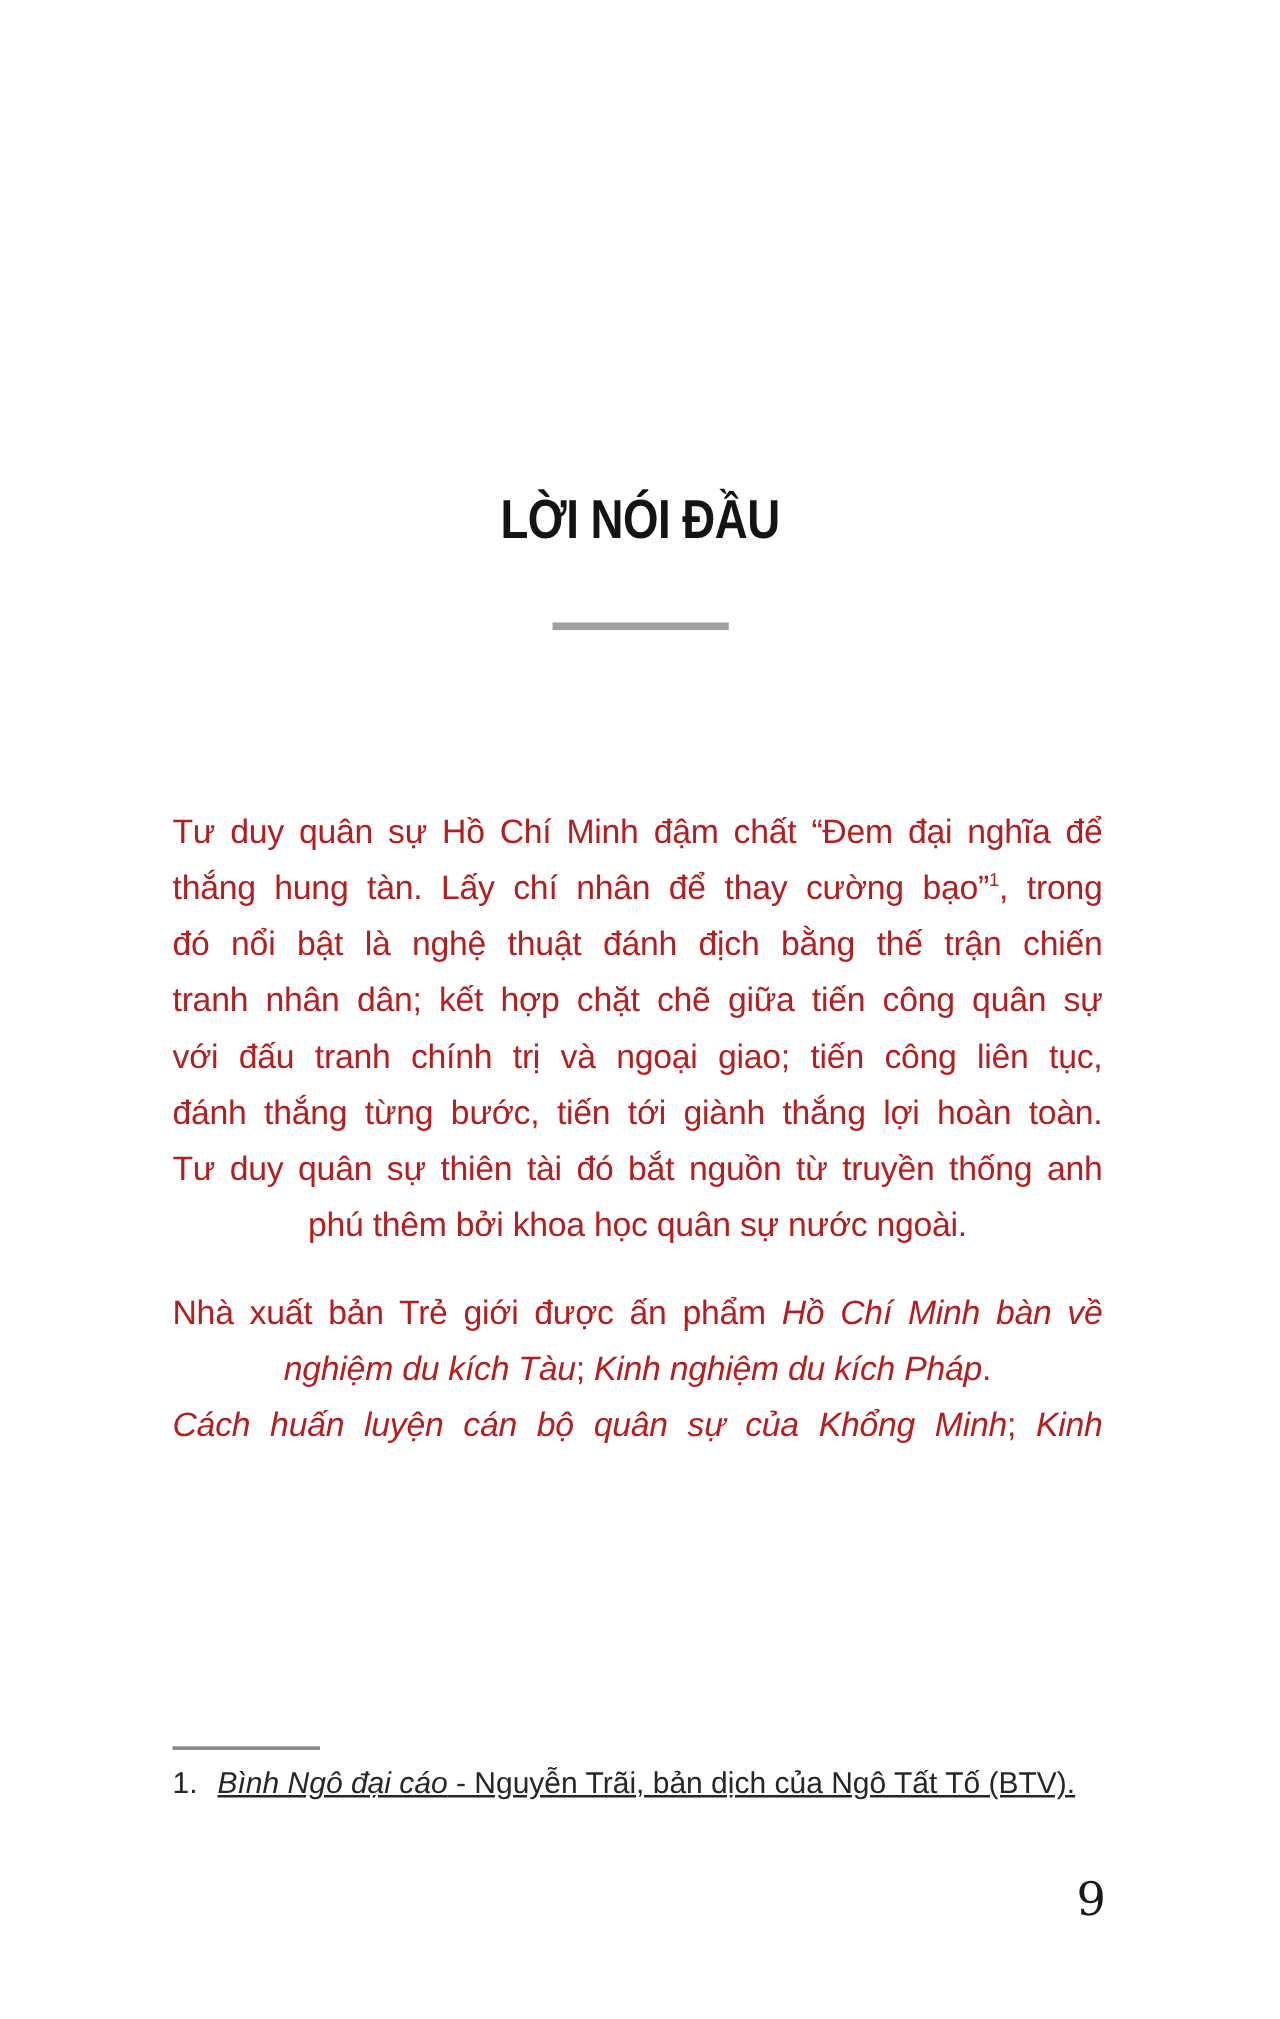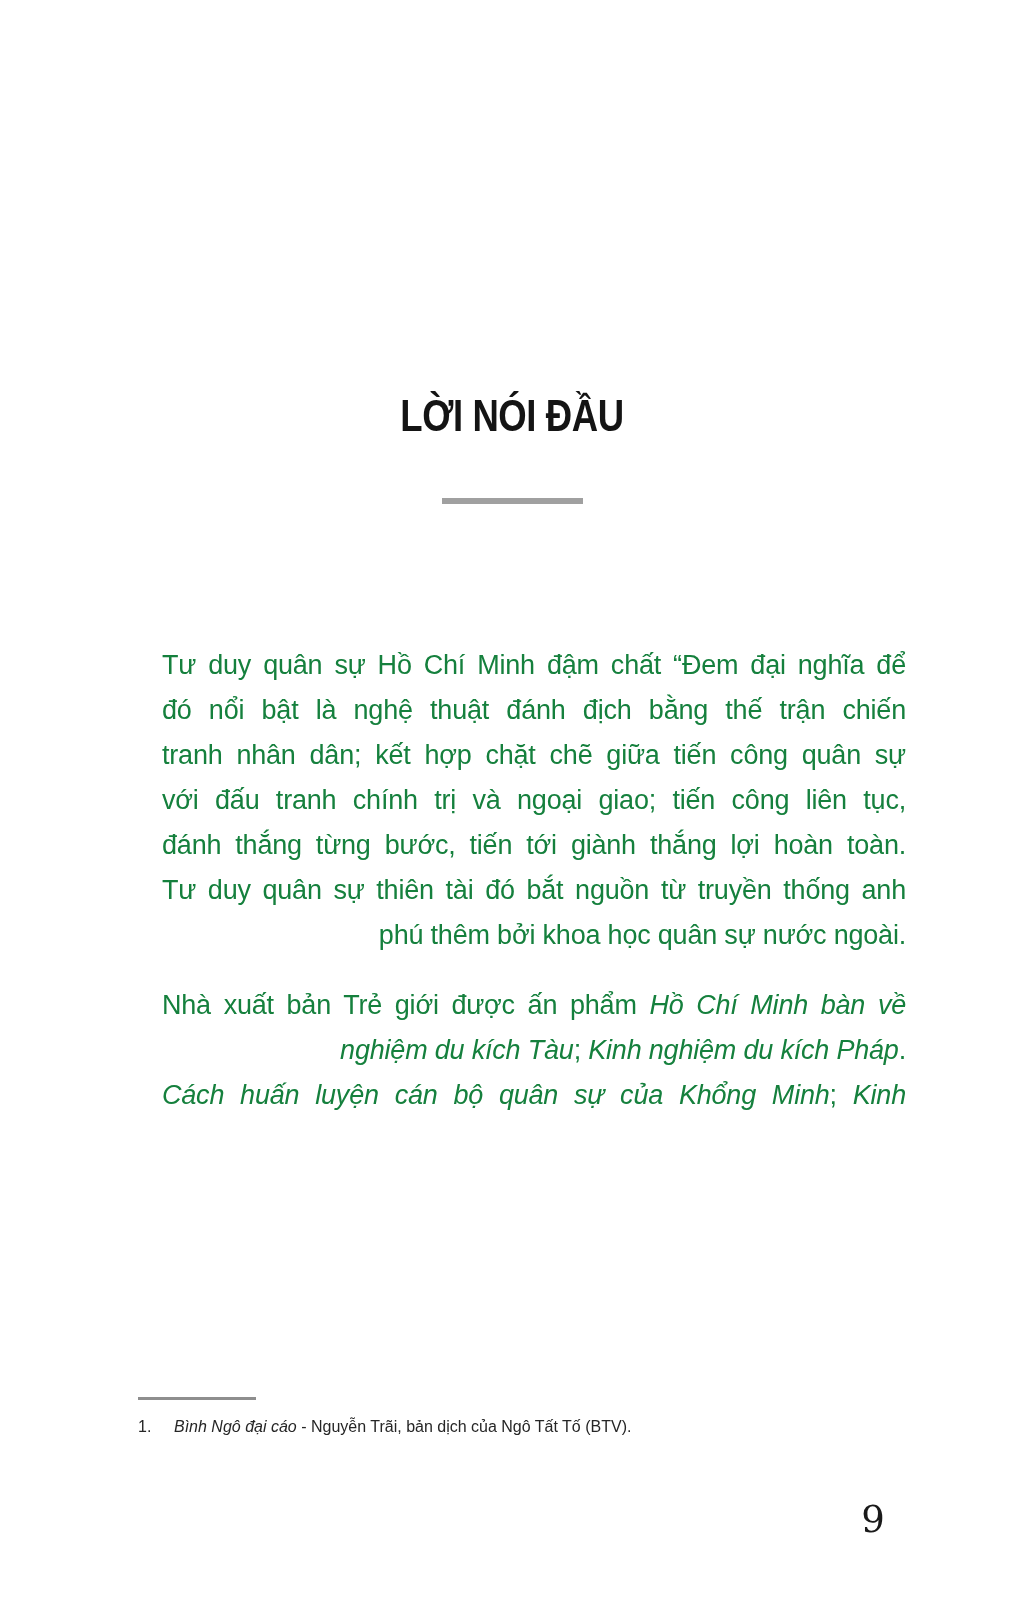--- a/index.html
+++ b/index.html
@@ -35,60 +35,60 @@
     background: #a0a0a0;
   }
   .body-text {
     position: absolute;
     left: 138px;
     top: 643px;
     width: 744px;
     font-size: 27px;
     line-height: 45px;
     letter-spacing: -0.2px;
-    color: #15803d;
-    margin-left: 24px;
+    color: #b91c1c;
   }
   .para + .para { margin-top: 25px; }
   .line {
     height: 45px;
     overflow: hidden;
     text-align: justify;
   }
   .line::after {
     content: "";
     display: inline-block;
     width: 100%;
     height: 0;
     vertical-align: top;
   }
-  .line.last { text-align: right; }
+  .line.last { text-align: center; }
   .line.last::after { content: none; }
   .italic { font-style: italic; }
   .line sup {
     font-size: 0.55em;
     line-height: 0;
     vertical-align: super;
   }
   .footnote-divider {
     position: absolute;
     left: 138px;
     top: 1397px;
     width: 118px;
     height: 3px;
     background: #8e8e8e;
   }
   .footnote {
     position: absolute;
     left: 138px;
     top: 1411px;
     width: 744px;
-    font-size: 16px;
+    font-size: 24px;
     line-height: 32px;
     color: #262626;
+    text-decoration: underline;
   }
   .footnote-marker {
     display: inline-block;
     width: 36px;
   }
   .page-number {
     position: absolute;
     top: 1500px;
     left: 851px;
     width: 44px;
@@ -104,20 +104,21 @@
 
 <div class="page">
 
   <h1 class="title">LỜI NÓI ĐẦU</h1>
 
   <div class="title-divider"></div>
 
   <div class="body-text">
     <div class="para">
         <div class="line"><span>Tư duy quân sự Hồ Chí Minh đậm chất “Đem đại nghĩa để</span></div>
+        <div class="line"><span>thắng hung tàn. Lấy chí nhân để thay cường bạo”</span><sup>1</sup><span>, trong</span></div>
         <div class="line"><span>đó nổi bật là nghệ thuật đánh địch bằng thế trận chiến</span></div>
         <div class="line"><span>tranh nhân dân; kết hợp chặt chẽ giữa tiến công quân sự</span></div>
         <div class="line"><span>với đấu tranh chính trị và ngoại giao; tiến công liên tục,</span></div>
         <div class="line"><span>đánh thắng từng bước, tiến tới giành thắng lợi hoàn toàn.</span></div>
         <div class="line"><span>Tư duy quân sự thiên tài đó bắt nguồn từ truyền thống anh</span></div>
         <div class="line last"><span>phú thêm bởi khoa học quân sự nước ngoài.</span></div>
       </div>
     <div class="para">
         <div class="line"><span>Nhà xuất bản Trẻ giới được ấn phẩm </span><span class="italic">Hồ Chí Minh bàn về</span></div>
         <div class="line last"><span class="italic">nghiệm du kích Tàu</span><span>; </span><span class="italic">Kinh nghiệm du kích Pháp</span><span>.</span></div>

